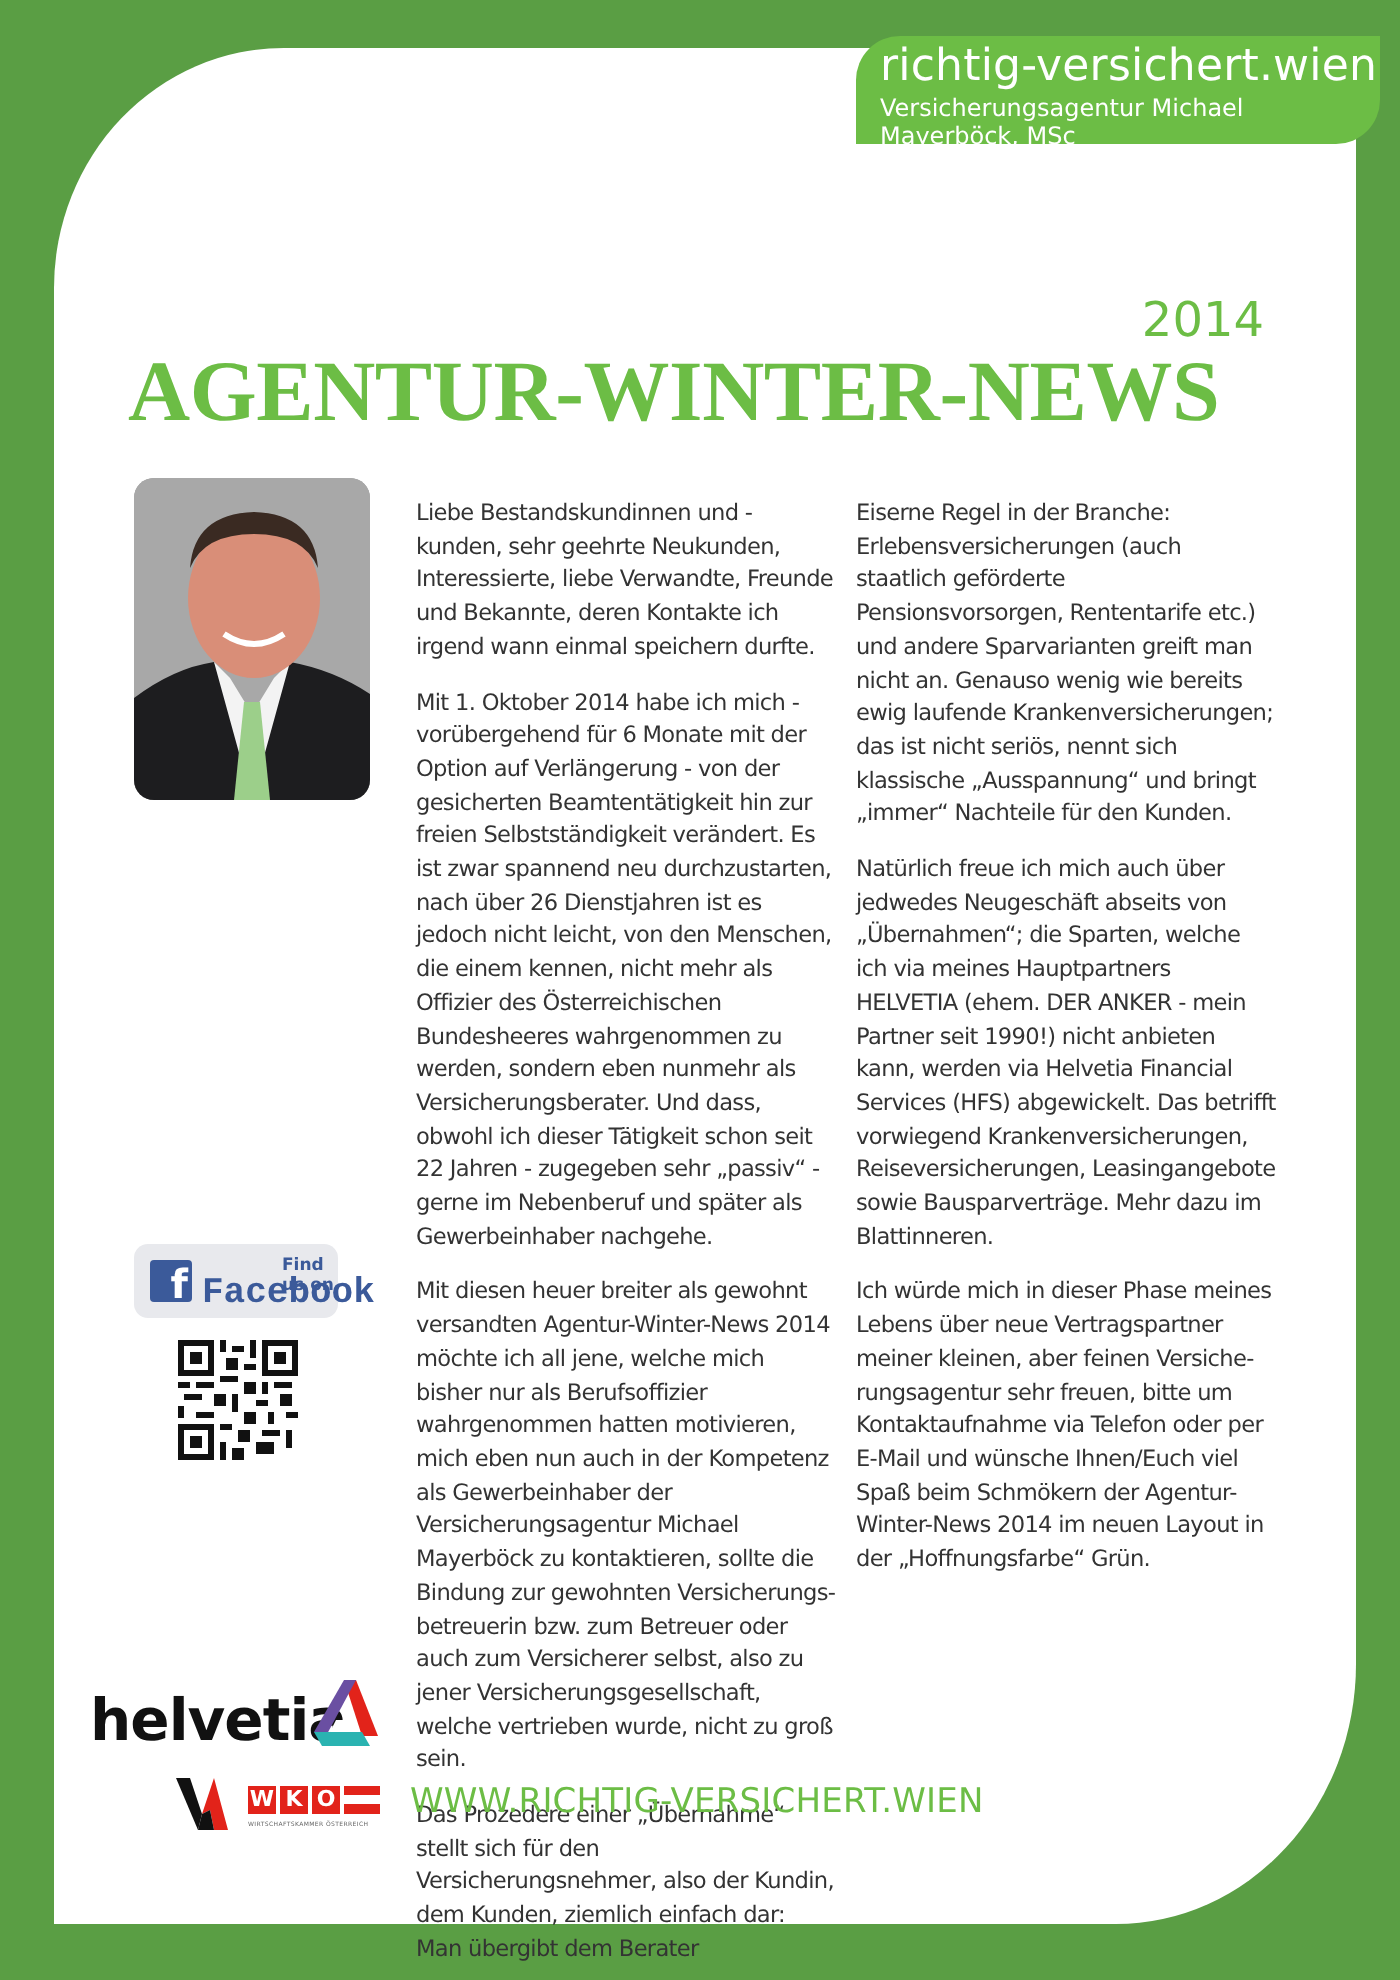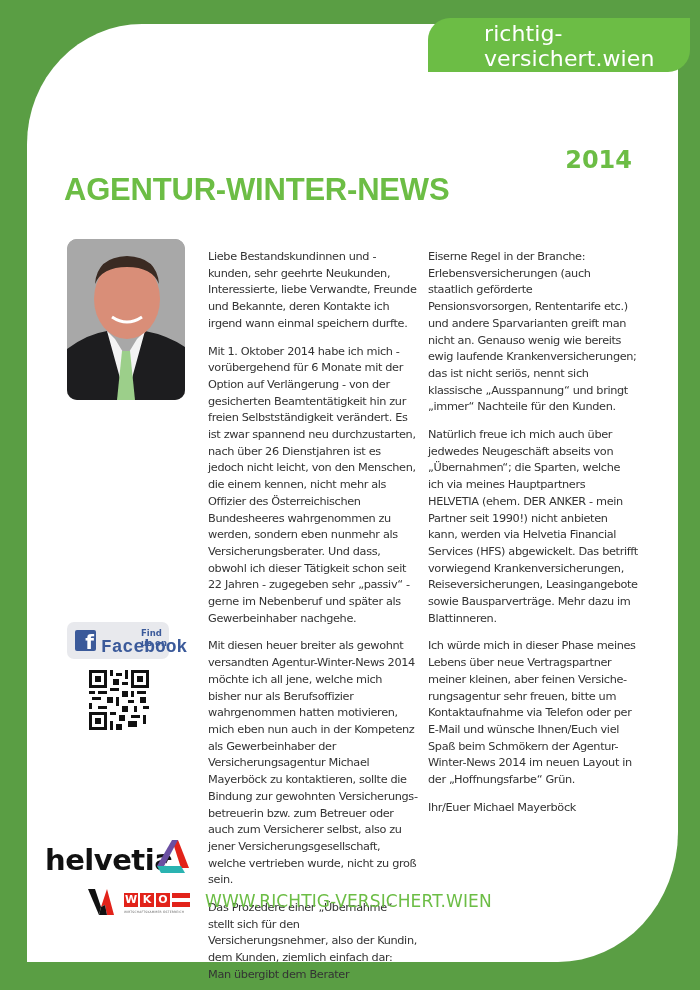--- a/index.html
+++ b/index.html
@@ -1,24 +1,24 @@
 <!DOCTYPE html>
 <html><head>
 <meta charset="utf-8">
 <style>
   html, body { margin:0; padding:0; }
   body { width:700px; height:990px; background:#5a9e44; position:relative; overflow:hidden; font-family:"DejaVu Sans", sans-serif; }
   .panel { position:absolute; left:27px; top:24px; width:651px; height:938px; background:#ffffff;
            border-top-left-radius:115px 120px; border-bottom-right-radius:120px 130px; border-top-right-radius:0; border-bottom-left-radius:0; }
   .tab { position:absolute; left:428px; top:18px; width:262px; height:54px; background:#6cbd45;
          border-top-left-radius:22px; border-bottom-right-radius:22px; color:#fff; box-sizing:border-box; padding:3px 0 0 12px; }
-  .tab .t1 { font-size:22px; line-height:25px; letter-spacing:0.1px;margin-left:44px; }
+  .tab .t1 { font-size:22px; line-height:25px; letter-spacing:0.1px; }
   .tab .t2 { font-size:12px; line-height:14px; margin-top:1px; }
-  .year { position:absolute; right:68px; top:146px; color:#6cbd45; font-weight:bold; font-size:24px; }
-  .headline { position:absolute; left:64px; top:172px; color:#6cbd45; font-weight:bold; font-size:31px; letter-spacing:-0.2px; white-space:nowrap; font-family:Liberation Sans, sans-serif; }
+  .year { position:absolute; right:68px; top:146px; color:#6cbd45; font-weight:normal; font-size:24px; }
+  .headline { position:absolute; left:64px; top:172px; color:#6cbd45; font-weight:bold; font-size:43px; letter-spacing:-0.2px; white-space:nowrap; font-family:Liberation Serif, serif; }
   .photo { position:absolute; left:67px; top:239px; width:118px; height:161px; border-radius:10px; overflow:hidden;
            background:linear-gradient(180deg,#9a9a9a 0%,#b8b8b8 60%,#999 100%); }
   .col { position:absolute; top:238px; width:210px; font-size:11.3px; line-height:16.7px; color:#333; font-family:"DejaVu Sans", sans-serif; letter-spacing:-0.35px; }
   .col p { margin:11px 0 9px 0; }
   .col1 { left:208px; }
   .col2 { left:428px; }
   .fb { position:absolute; left:67px; top:622px; width:102px; height:37px; background:#e8e9ed; border-radius:7px; }
   .fb .fbicon { position:absolute; left:8px; top:8px; width:21px; height:21px; background:#3b5a9a; border-radius:2px; color:#fff; font-weight:bold; font-size:20px; line-height:24px; text-align:right; padding-right:2px; box-sizing:border-box; overflow:hidden; }
   .fb .l1 { position:absolute; left:35px; top:6px; font-size:8.5px; color:#3b5a9a; font-weight:bold;padding-left:39px; }
   .fb .l2 { position:absolute; left:34px; top:15px; font-size:18px; color:#3b5a9a; font-weight:bold;font-family:Liberation Mono, monospace; }
@@ -60,21 +60,20 @@
   <p>Liebe Bestandskundinnen und -kunden, sehr geehrte Neukunden, Interes­sierte, liebe Verwandte, Freunde und Bekannte, deren Kontakte ich irgend wann einmal speichern durfte.</p>
   <p>Mit 1. Oktober 2014 habe ich mich - vorübergehend für 6 Monate mit der Option auf Verlängerung - von der gesi­cherten Beamtentätigkeit hin zur freien Selbstständigkeit verändert. Es ist zwar spannend neu durchzustarten, nach über 26 Dienstjahren ist es jedoch nicht leicht, von den Menschen, die einem kennen, nicht mehr als Offizier des Österreichischen Bundesheeres wahr­genommen zu werden, sondern eben nunmehr als Versicherungsberater. Und dass, obwohl ich dieser Tätigkeit schon seit 22 Jahren - zugegeben sehr „passiv“ - gerne im Nebenberuf und später als Gewerbeinhaber nachgehe.</p>
   <p>Mit diesen heuer breiter als gewohnt versandten Agentur-Winter-News 2014 möchte ich all jene, welche mich bisher nur als Berufsoffizier wahrgenommen hatten motivieren, mich eben nun auch in der Kompetenz als Gewerbeinhaber der Versicherungsagentur Michael Mayerböck zu kontaktieren, sollte die Bindung zur gewohnten Versicherungs­betreuerin bzw. zum Betreuer oder auch zum Versicherer selbst, also zu jener Versicherungsgesellschaft, welche vertrieben wurde, nicht zu groß sein.</p>
   <p>Das Prozedere einer „Übernahme“ stellt sich für den Versicherungsnehmer, also der Kundin, dem Kunden, ziemlich einfach dar: Man übergibt dem Berater</p>
 </div>
 
 <div class="col col2">
   <p>Eiserne Regel in der Branche: Erlebens­versicherungen (auch staatlich geför­derte Pensionsvorsorgen, Rententarife etc.) und andere Sparvarianten greift man nicht an. Genauso wenig wie bereits ewig laufende Krankenversiche­rungen; das ist nicht seriös, nennt sich klassische „Ausspannung“ und bringt „immer“ Nachteile für den Kunden.</p>
   <p>Natürlich freue ich mich auch über jedwedes Neugeschäft abseits von „Übernahmen“; die Sparten, welche ich via meines Hauptpartners HELVETIA (ehem. DER ANKER - mein Partner seit 1990!) nicht anbieten kann, werden via Helvetia Financial Services (HFS) abgewi­ckelt. Das betrifft vorwiegend Kranken­versicherungen, Reiseversicherungen, Leasingangebote sowie Bausparver­träge. Mehr dazu im Blattinneren.</p>
   <p>Ich würde mich in dieser Phase meines Lebens über neue Vertragspartner meiner kleinen, aber feinen Versiche­rungsagentur sehr freuen, bitte um Kontaktaufnahme via Telefon oder per E-Mail und wünsche Ihnen/Euch viel Spaß beim Schmökern der Agentur-Winter-News 2014 im neuen Layout in der „Hoffnungsfarbe“ Grün.</p>
-  <p>Ihr/Euer Michael Mayerböck</p>
 </div>
 
 <div class="fb">
   <div class="fbicon">f</div>
   <div class="l1">Find us on</div>
   <div class="l2">Facebook</div>
 </div>
 
 <div class="qr">
   <svg width="60" height="60" viewBox="0 0 20 20" shape-rendering="crispEdges">

